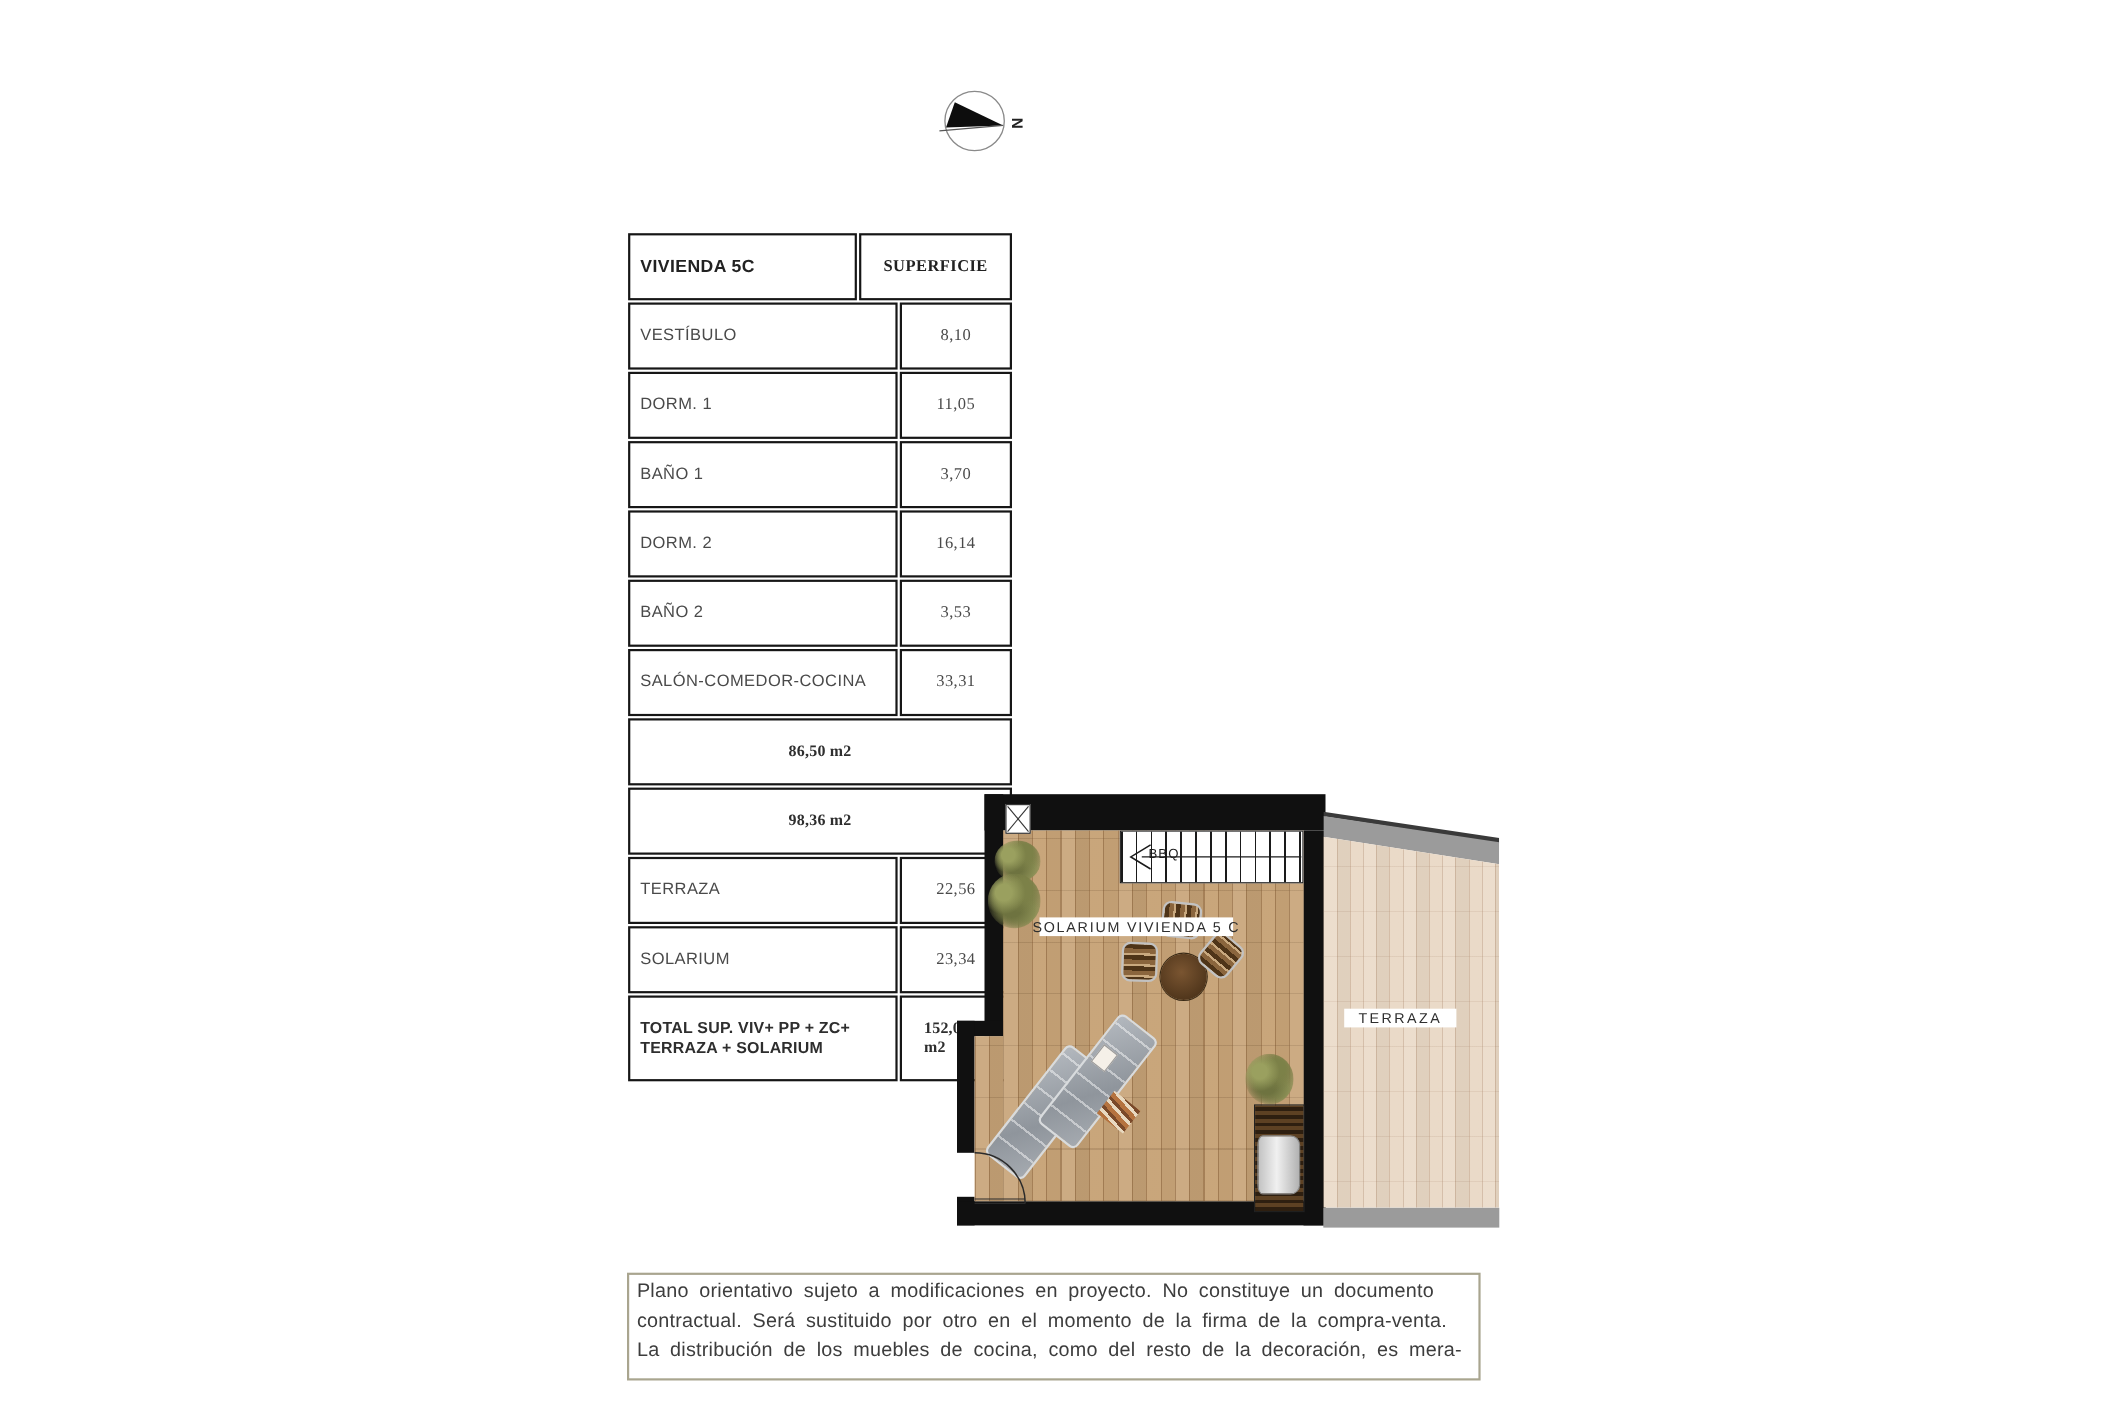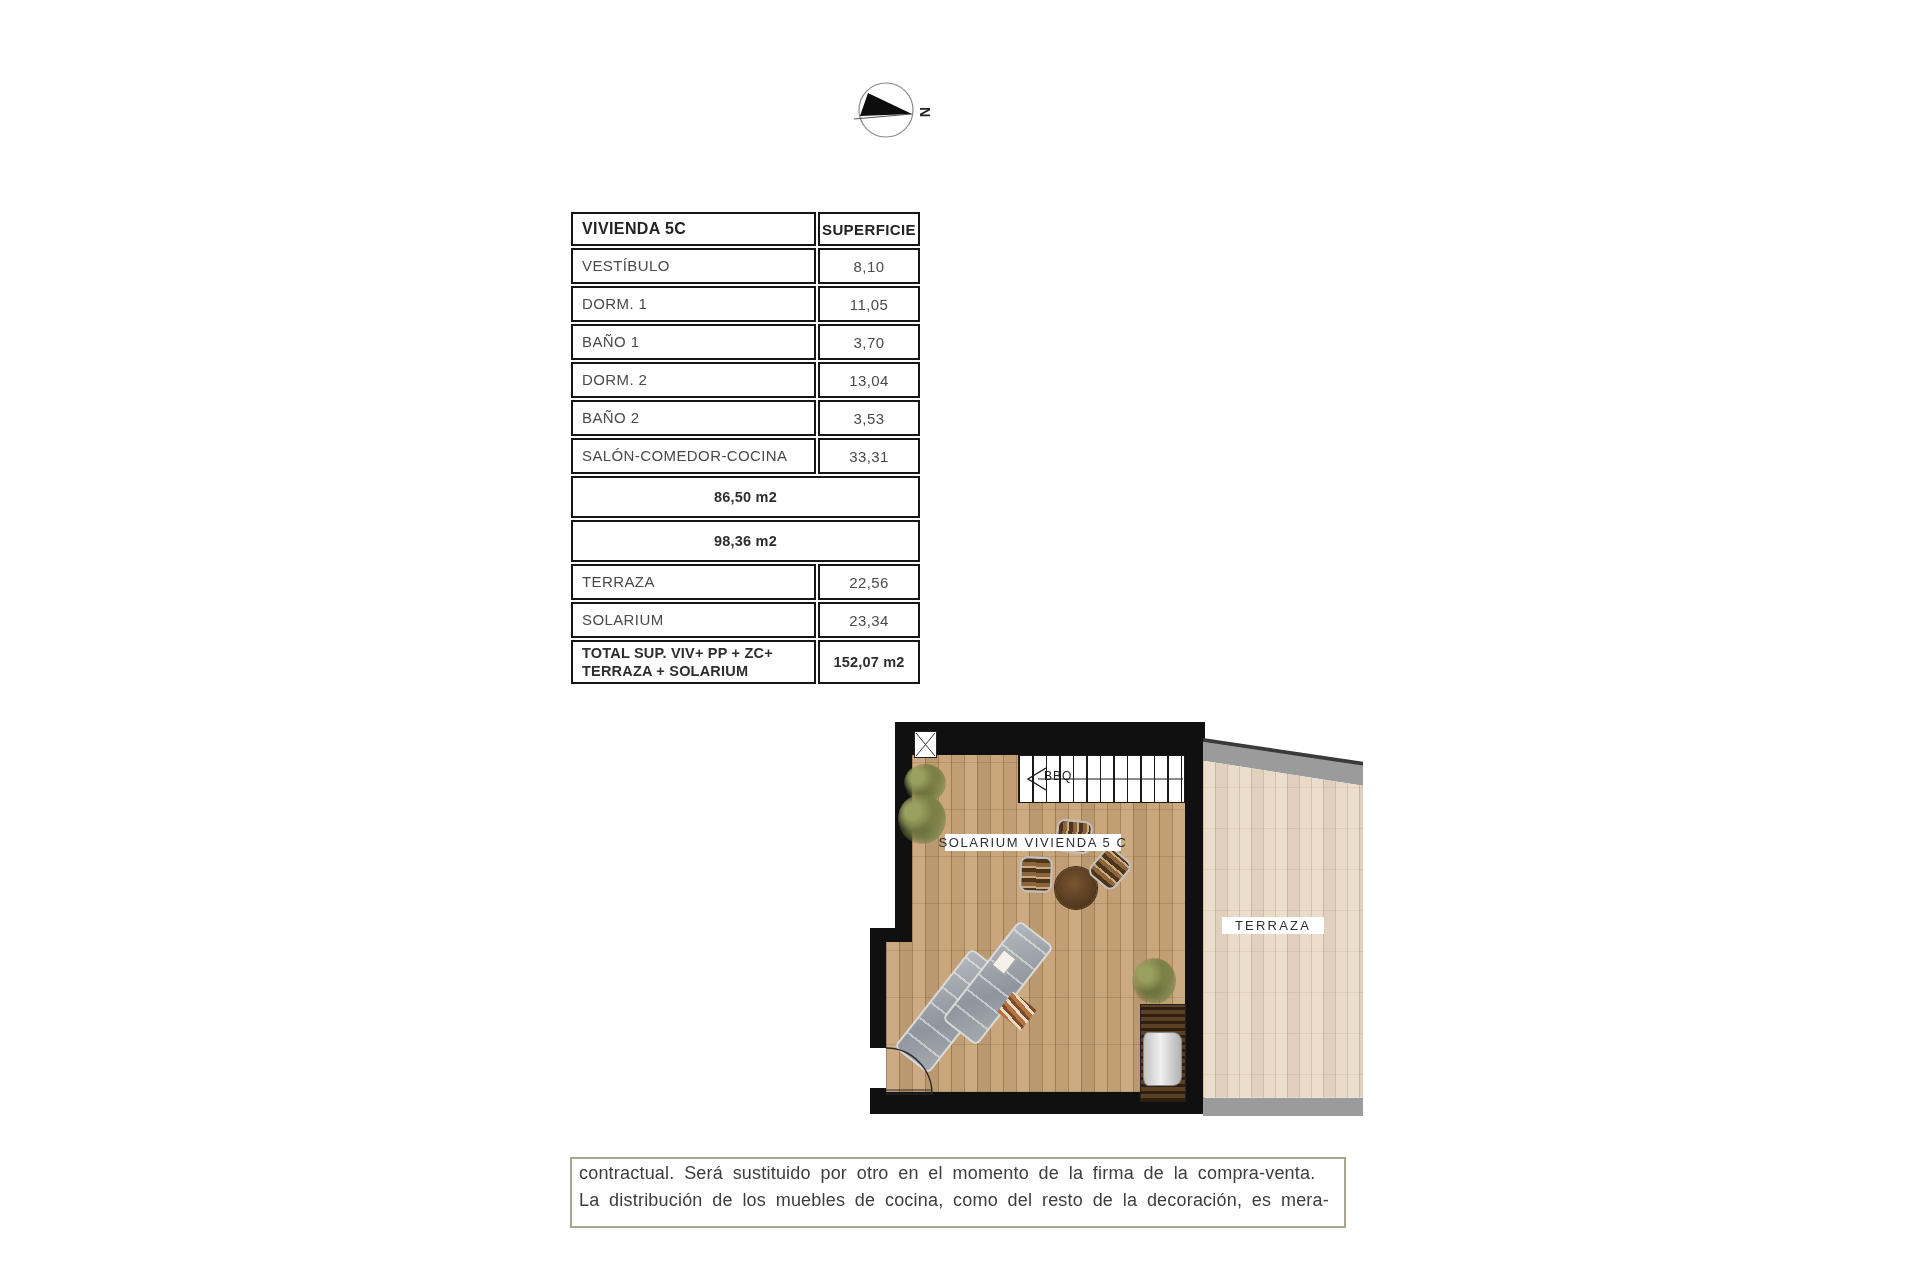--- a/index.html
+++ b/index.html
@@ -21,21 +21,21 @@
   }
   .trow{display:flex;gap:2px;min-height:36px;}
   .trow.head{min-height:34px;}
   .trow.tall{min-height:42px;}
   .tcell{
     box-sizing:border-box;border:2px solid #161616;background:#fff;
     display:flex;align-items:center;
     font-size:15px;letter-spacing:.4px;color:#4a4a4a;
   }
   .tlabel{width:245px;padding:2px 6px 2px 9px;line-height:1.25;}
-  .tvalue{flex:1;justify-content:center;text-align:right;padding:2px;}
+  .tvalue{flex:1;justify-content:center;text-align:left;padding:20px;font-family:Liberation Serif, serif;}
   .trow.head .tcell{font-weight:bold;color:#222;}
   .trow.head .tlabel{font-size:16px;}
   .trow.bold .tcell{font-weight:bold;color:#2e2e2e;font-size:14.5px;letter-spacing:.2px;}
 
   
   .wall{position:absolute;background:var(--wall,#101010);}
   .wood-sol{
     position:absolute;
     background-color:var(--solarium-wood,#c7a377);
     background-image:
@@ -156,21 +156,21 @@
         <div class="tcell tlabel">VESTÍBULO</div>
         <div class="tcell tvalue">8,10</div>
       </div><div class="trow">
         <div class="tcell tlabel">DORM. 1</div>
         <div class="tcell tvalue">11,05</div>
       </div><div class="trow">
         <div class="tcell tlabel">BAÑO 1</div>
         <div class="tcell tvalue">3,70</div>
       </div><div class="trow">
         <div class="tcell tlabel">DORM. 2</div>
-        <div class="tcell tvalue">13,04</div>
+        <div class="tcell tvalue">16,14</div>
       </div><div class="trow">
         <div class="tcell tlabel">BAÑO 2</div>
         <div class="tcell tvalue">3,53</div>
       </div><div class="trow">
         <div class="tcell tlabel">SALÓN-COMEDOR-COCINA</div>
         <div class="tcell tvalue">33,31</div>
       </div><div class="trow bold tall">
         <div class="tcell tvalue">86,50 m2</div>
       </div><div class="trow bold tall">
         <div class="tcell tvalue">98,36 m2</div>
@@ -233,15 +233,16 @@
 
   <line x1="1038" y1="779" x2="1183" y2="779" stroke="#1a1a1a" stroke-width="1.2"></line>
   <polyline points="1046,768 1028,779 1046,790" fill="none" stroke="#1a1a1a" stroke-width="1.4"></polyline>
 
   <path d="M 886 1048 A 46 46 0 0 1 932 1094" fill="none" stroke="#2b2b2b" stroke-width="1.4"></path>
   <line x1="886" y1="1090" x2="932" y2="1090" stroke="#2b2b2b" stroke-width="1"></line>
   <line x1="886" y1="1094" x2="932" y2="1094" stroke="#2b2b2b" stroke-width="1"></line>
 </svg>
 
 <div id="disclaimer" class="abs">
+  <div>Plano orientativo sujeto a modificaciones en proyecto. No constituye un documento</div>
   <div>contractual. Será sustituido por otro en el momento de la firma de la compra-venta.</div>
   <div>La distribución de los muebles de cocina, como del resto de la decoración, es mera-</div>
 </div>
 
 </body></html>

